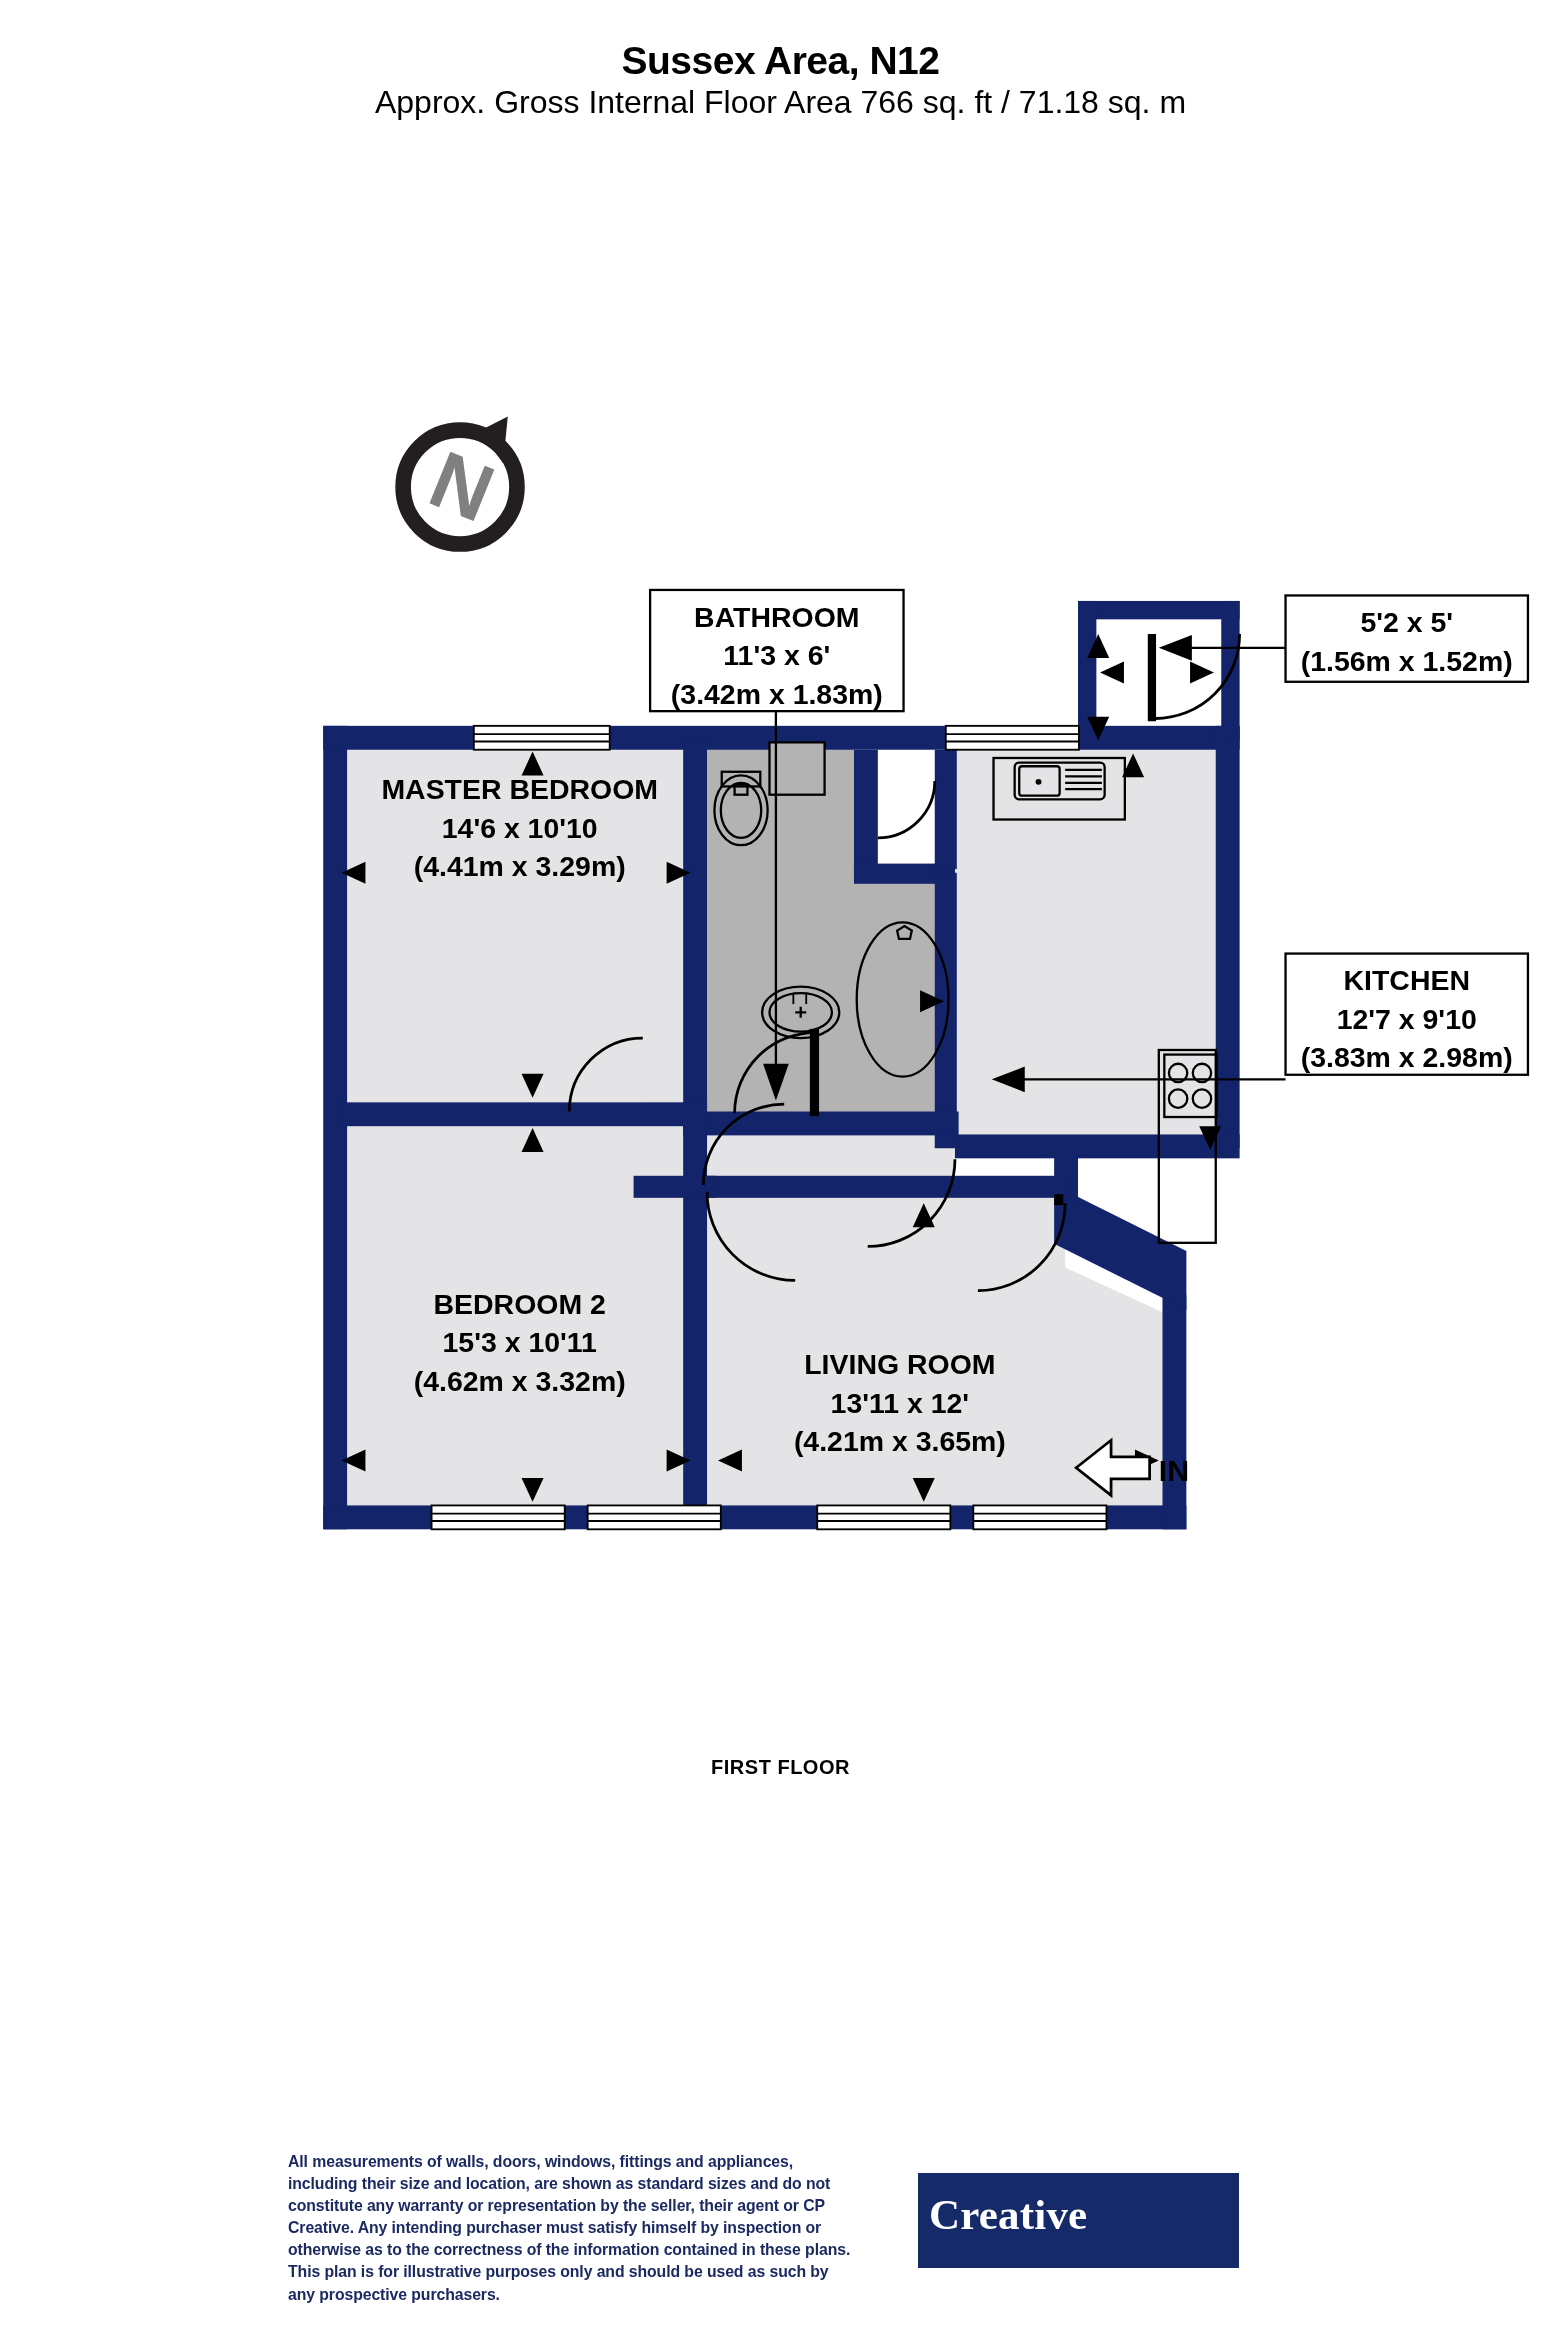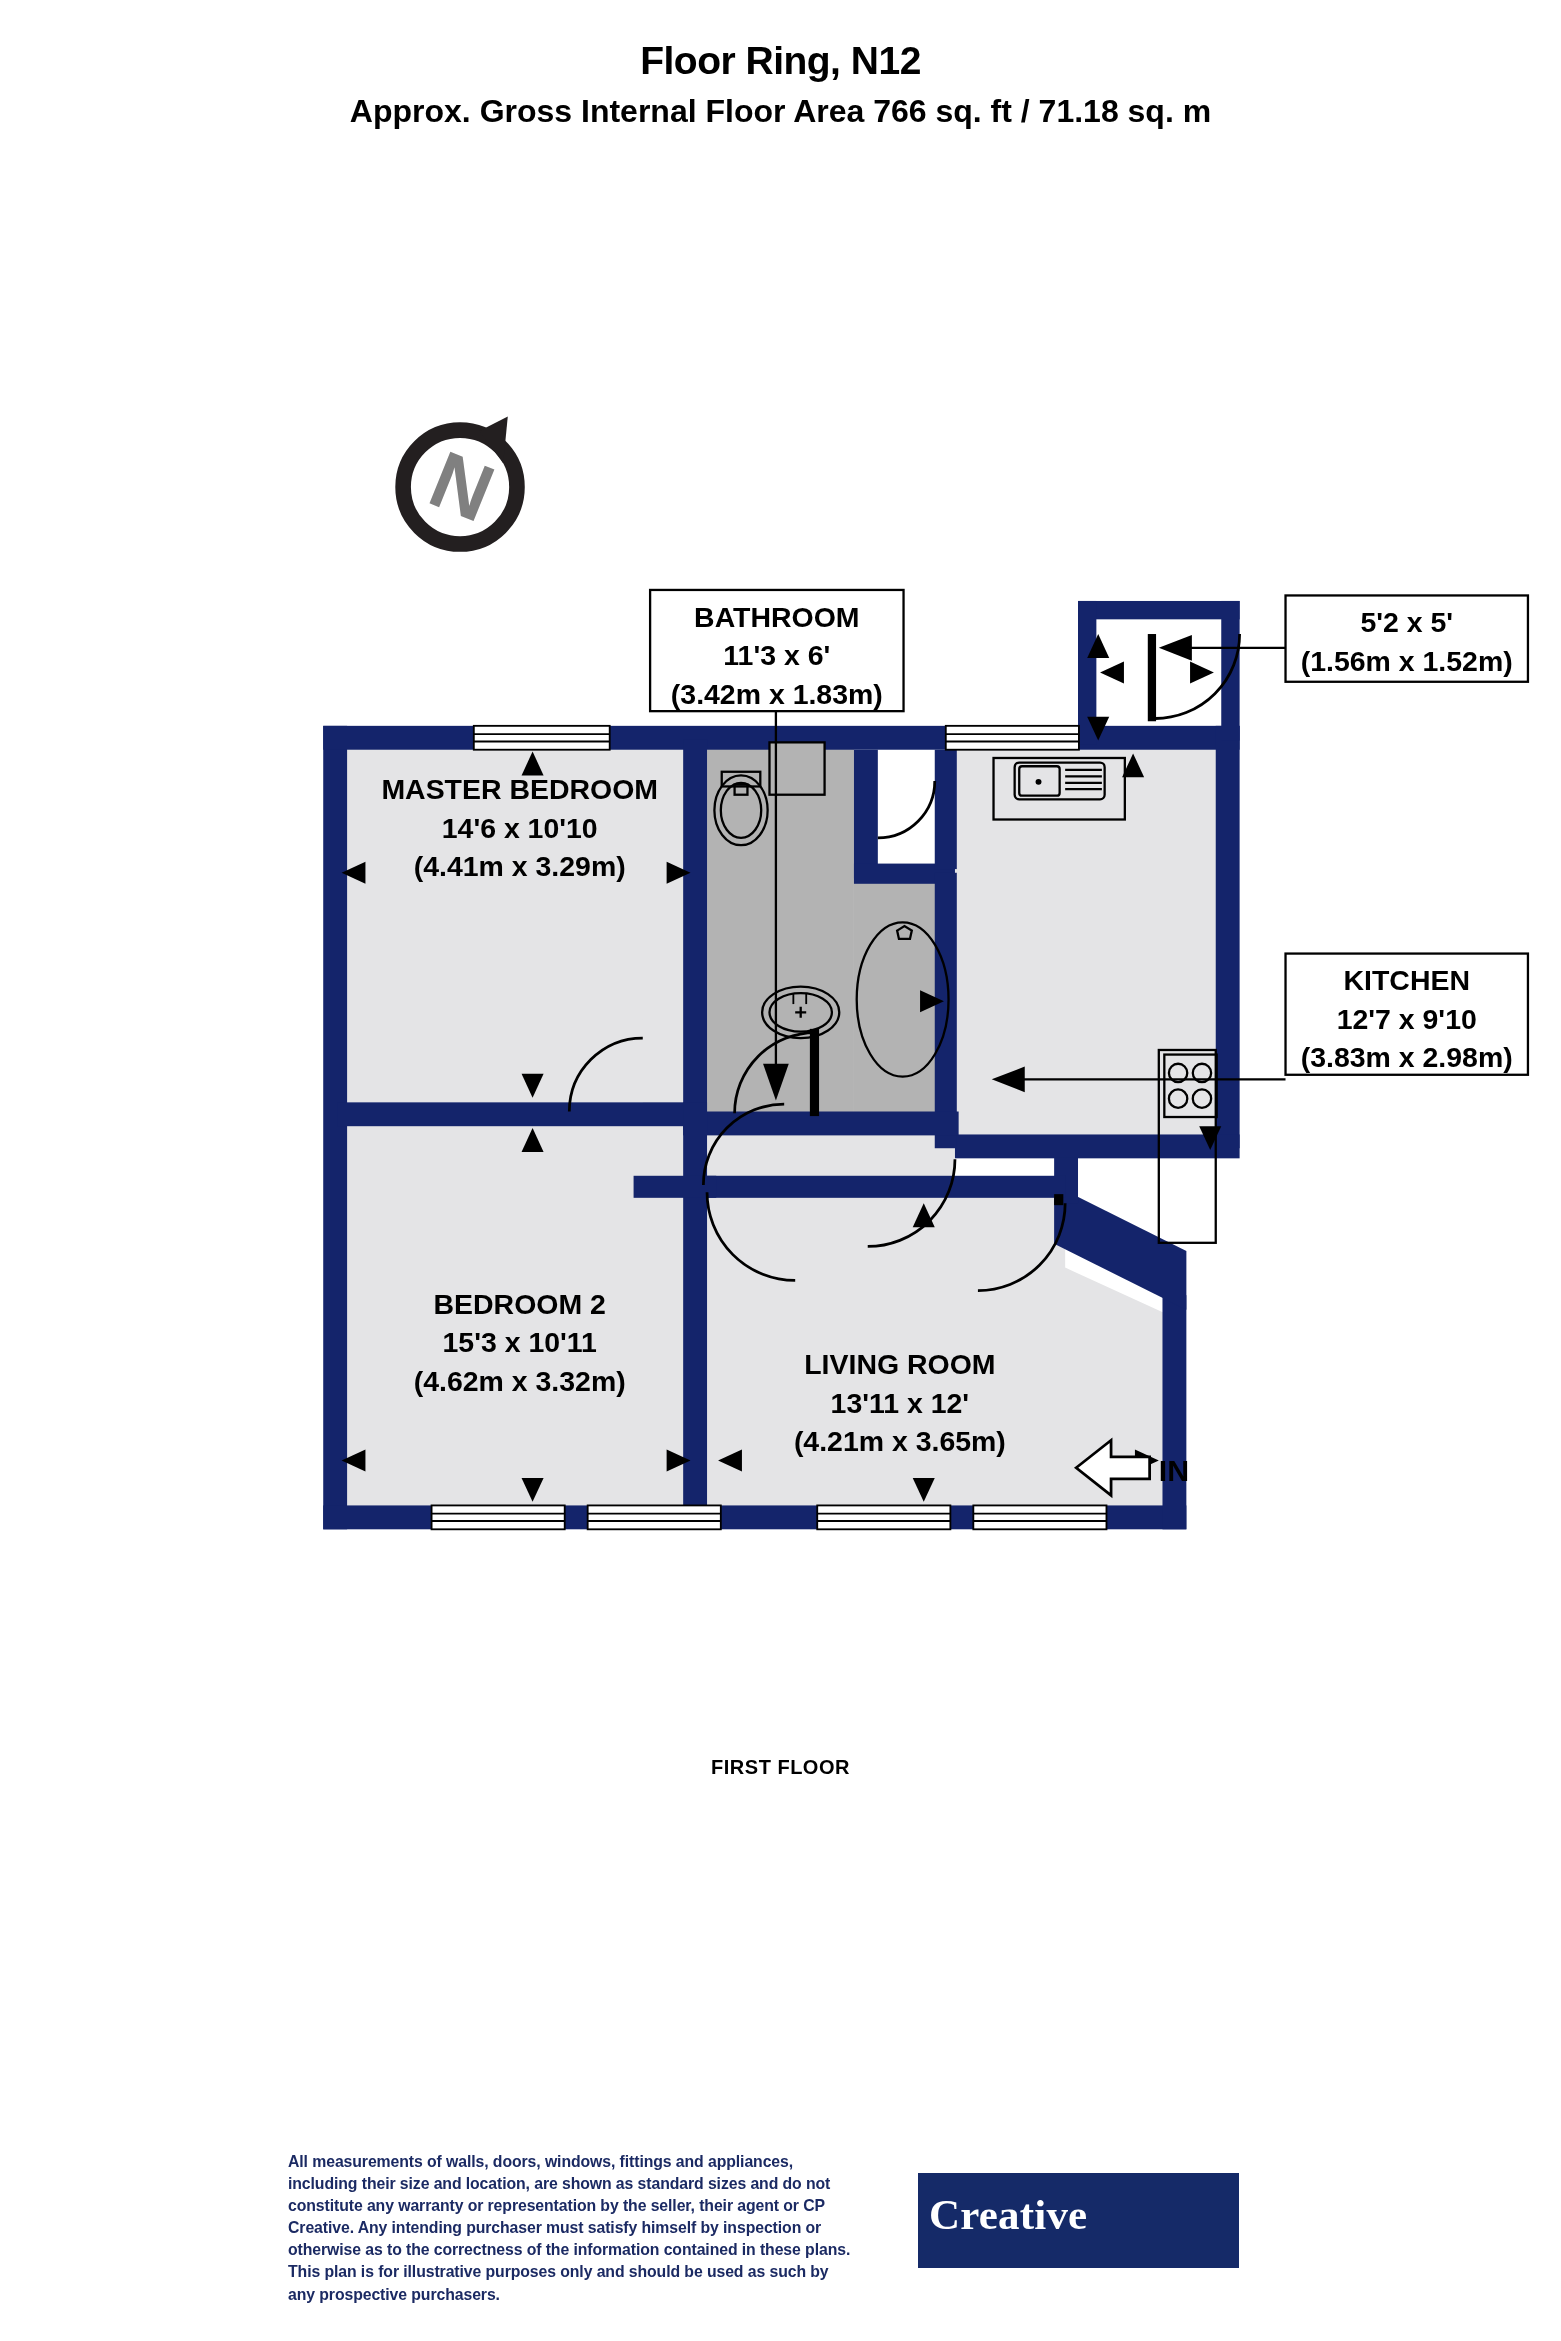--- a/index.html
+++ b/index.html
@@ -30,22 +30,22 @@
   }
   .title {
     font-size: 39px;
     font-weight: bold;
     letter-spacing: -0.5px;
     line-height: 1.1;
     color: #000;
   }
   .subtitle {
     font-size: 32px;
-    font-weight: bold;
-    margin-top: 11px;
+    font-weight: normal;
+    margin-top: 2px;
     line-height: 1.1;
     color: #000;
   }
   
   .plan-wrap {
     position: absolute;
     top: 230px;
     left: 0;
     width: 1561px;
     height: 1561px;
@@ -105,21 +105,21 @@
     color: #ffffff;
     letter-spacing: 0.2px;
   }
 </style>
 </head>
 <body>
 
 <div class="page">
 
   <div class="header">
-    <div class="title">Floor Ring, N12</div>
+    <div class="title">Sussex Area, N12</div>
     <div class="subtitle">Approx. Gross Internal Floor Area 766 sq. ft / 71.18 sq. m</div>
   </div>
 
   <div class="plan-wrap">
   <svg class="plan" width="1561" height="1561" viewBox="0 0 1700 1700" xmlns="http://www.w3.org/2000/svg">
 
     <g>
       <circle cx="501" cy="280" r="62" fill="#ffffff" stroke="#231f20" stroke-width="17"></circle>
       <path d="M 522 219 L 553 203 L 548 254 Z" fill="#231f20"></path>
       <g transform="translate(501,284) rotate(22)">

